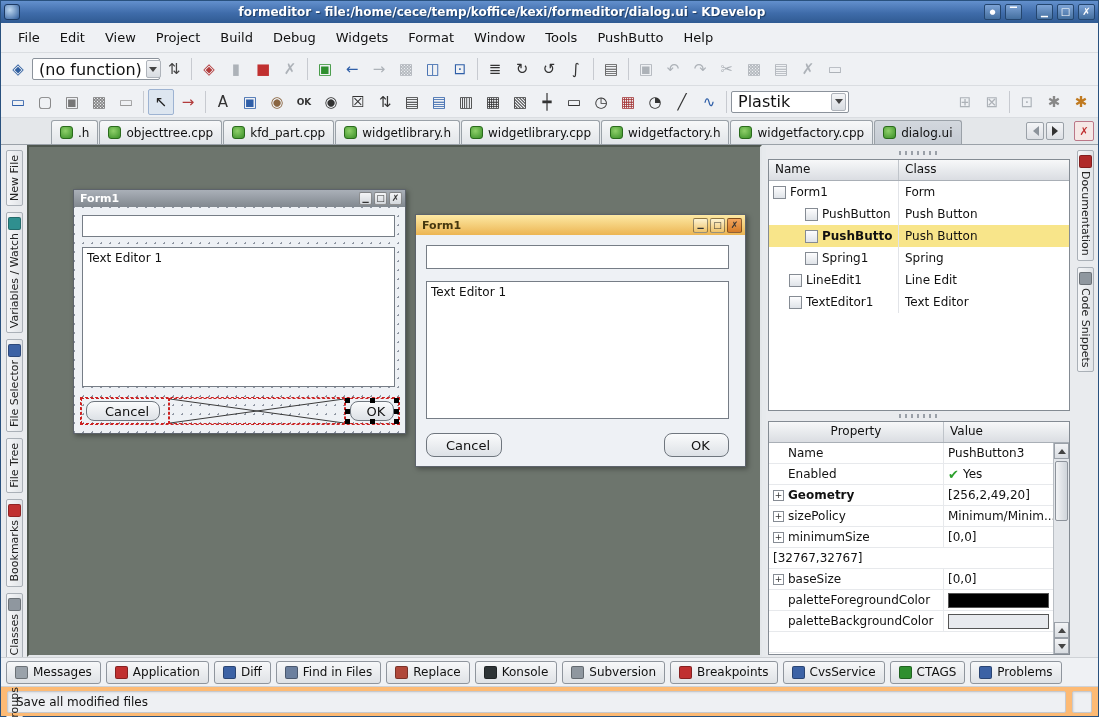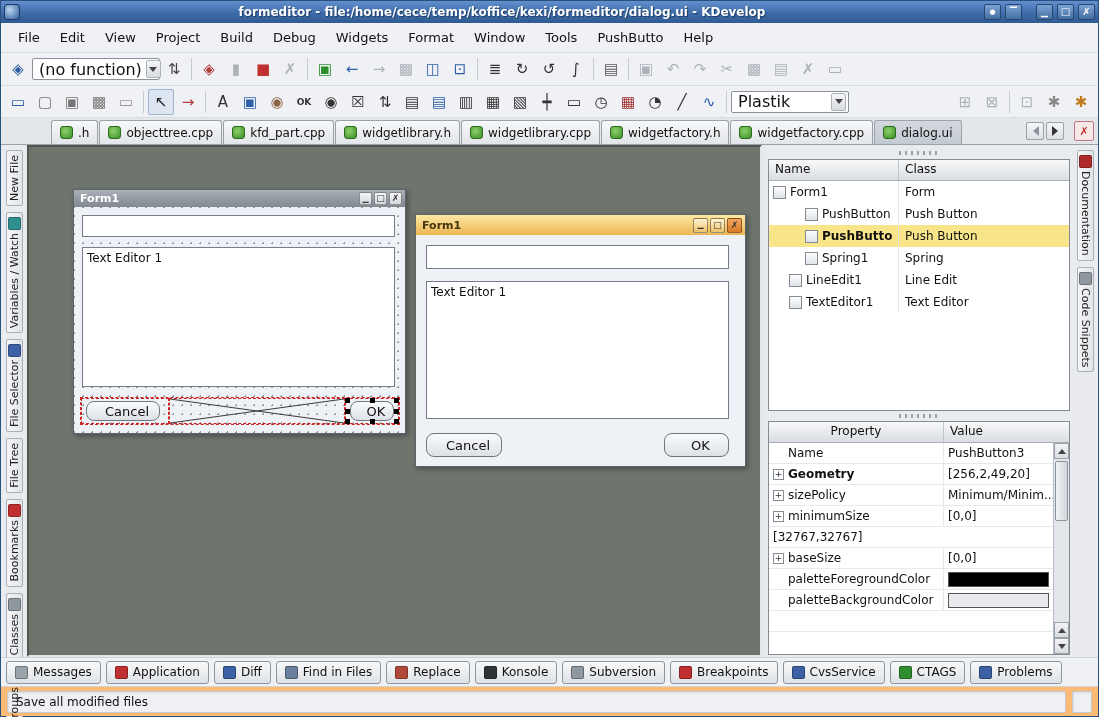--- a/index.html
+++ b/index.html
@@ -454,20 +454,30 @@
               <div class="prop-name">
                   <span class="expander none"></span>
                   <span>Name</span>
                 </div>
               <div class="prop-value">
                   <span>PushButton3</span>
                 </div>
             </div>
             <div class="prop-row">
               <div class="prop-name">
+                  <span class="expander none"></span>
+                  <span>Enabled</span>
+                </div>
+              <div class="prop-value">
+                  <span class="check-icon">✔</span>
+                  <span>Yes</span>
+                </div>
+            </div>
+            <div class="prop-row">
+              <div class="prop-name">
                   <span class="expander"></span>
                   <span class="bold">Geometry</span>
                 </div>
               <div class="prop-value">
                   <span>[256,2,49,20]</span>
                 </div>
             </div>
             <div class="prop-row">
               <div class="prop-name">
                   <span class="expander"></span>

